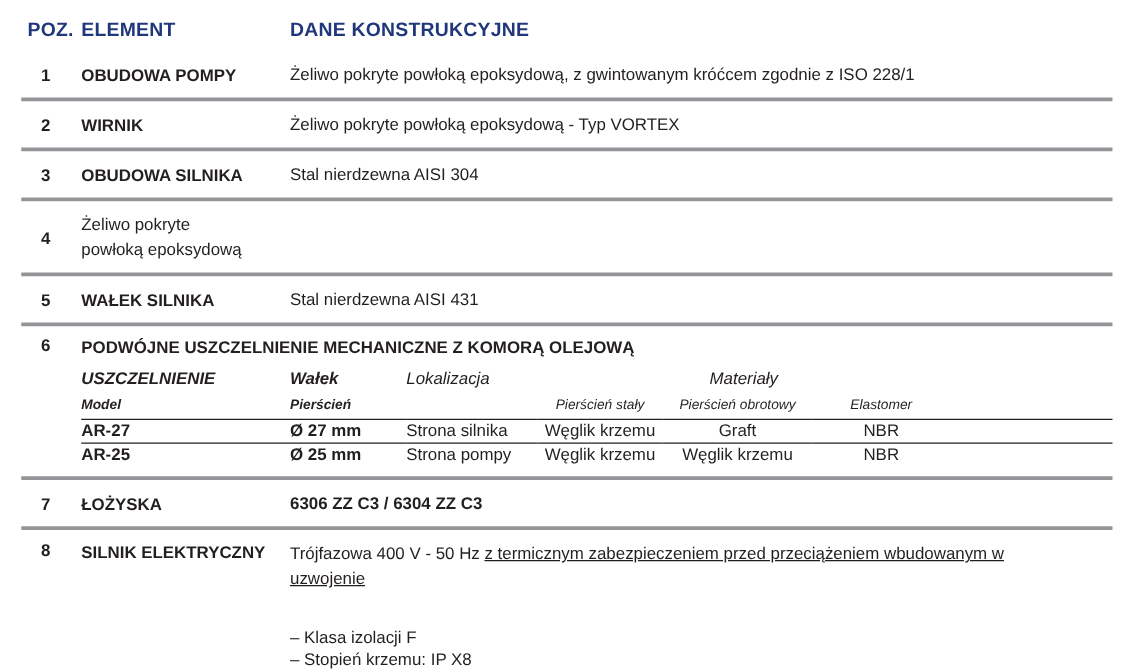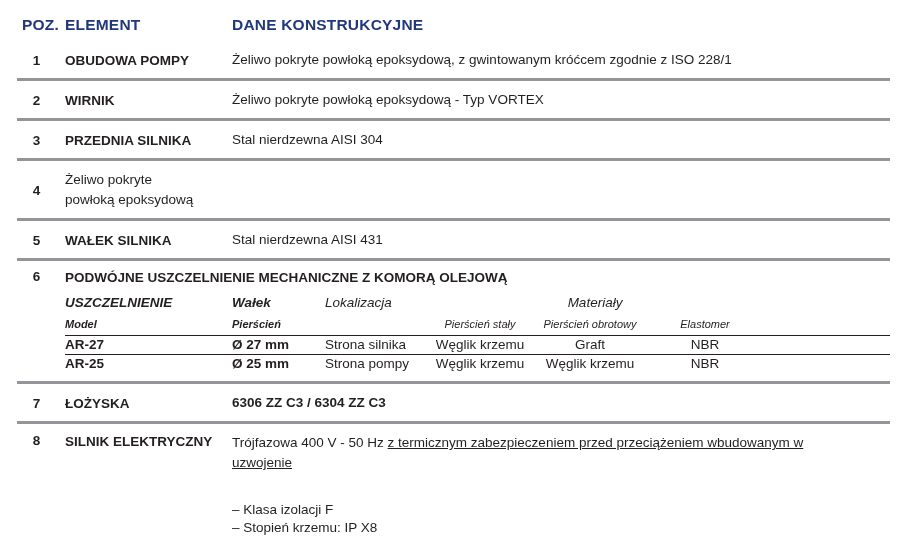--- a/index.html
+++ b/index.html
@@ -87,21 +87,21 @@
 
   <div class="grid-row simple">
     <div class="poz-cell">2</div>
     <div class="elem-cell">WIRNIK</div>
     <div class="dane-cell">Żeliwo pokryte powłoką epoksydową - Typ VORTEX</div>
   </div>
   <div class="divider"></div>
 
   <div class="grid-row simple">
     <div class="poz-cell">3</div>
-    <div class="elem-cell">PRZEDNIA SILNIKA</div>
+    <div class="elem-cell">OBUDOWA SILNIKA</div>
     <div class="dane-cell">Stal nierdzewna AISI 304</div>
   </div>
   <div class="divider"></div>
 
   <div class="grid-row simple">
     <div class="poz-cell">4</div>
     <div class="dane-cell">Żeliwo pokryte powłoką epoksydową</div>
   </div>
   <div class="divider"></div>
 

